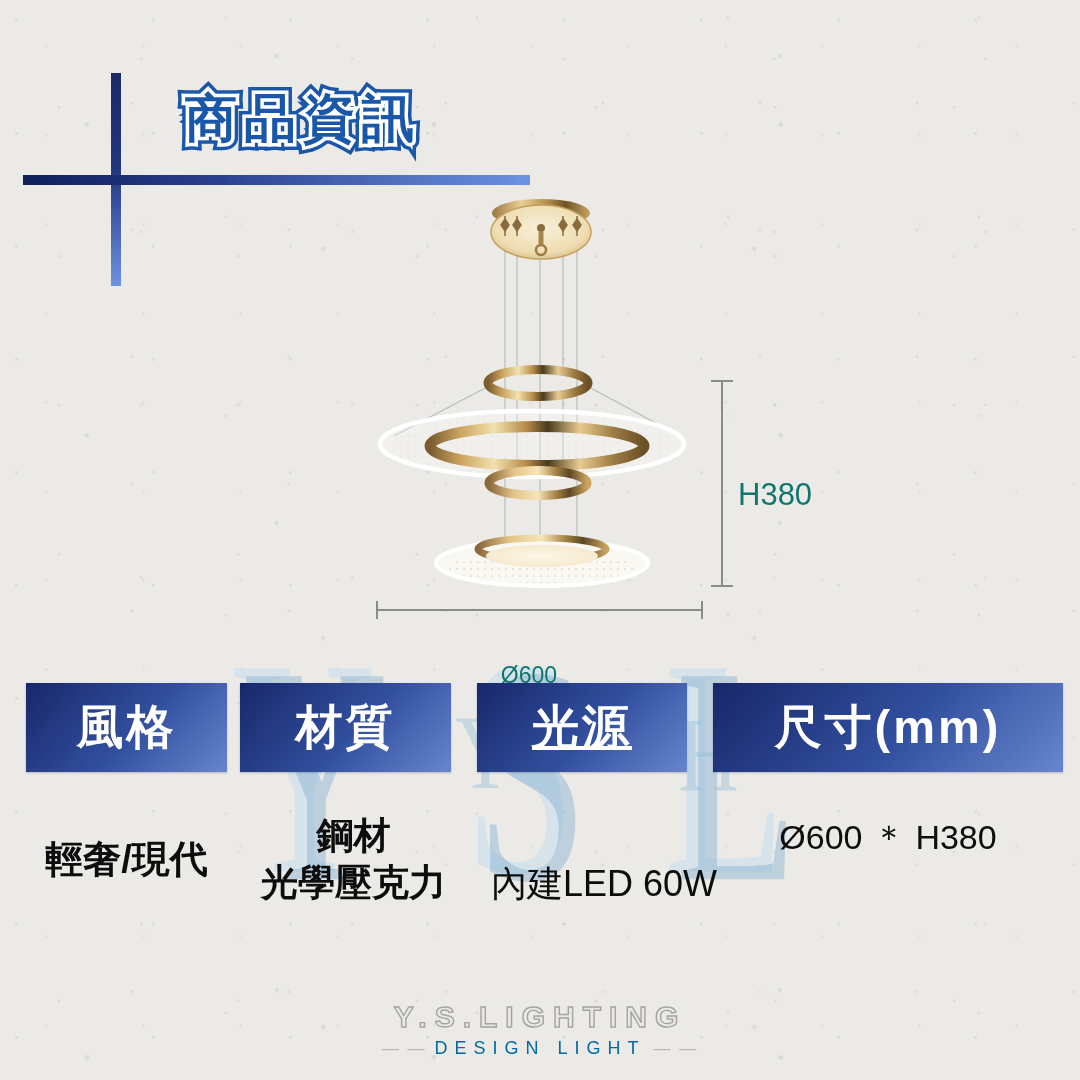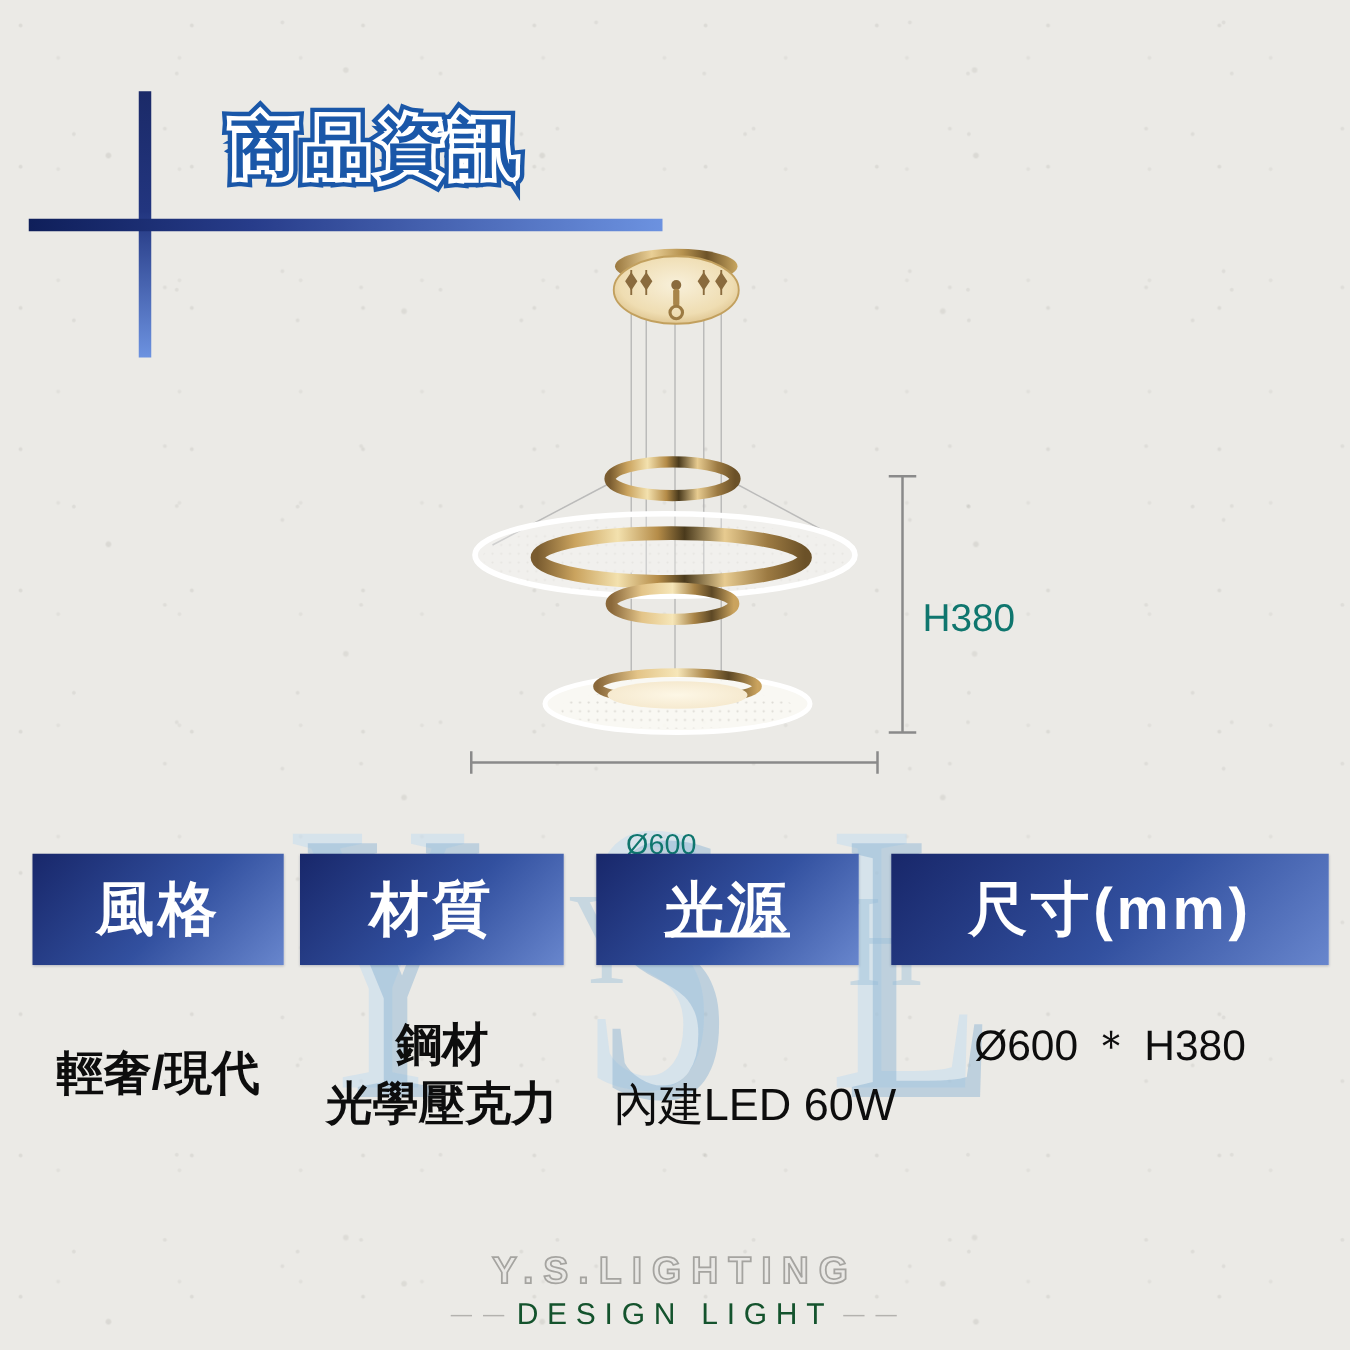--- a/index.html
+++ b/index.html
@@ -82,21 +82,21 @@
   .sv3{left:489px;width:230px;top:812px;margin-top:48px;}
   .sv4{left:713px;width:350px;top:814px;font-size:34px;}
 
   
   .footer-brand{position:absolute;left:540px;top:1000px;transform:translateX(-50%);
     z-index:2;font-size:30px;font-weight:bold;letter-spacing:8px;white-space:nowrap;
     color:rgba(233,232,228,.9);-webkit-text-stroke:1.4px #a5a4a0;}
   .footer-tagline{position:absolute;left:540px;top:1038px;transform:translateX(-50%);
     z-index:2;display:flex;align-items:center;gap:8px;white-space:nowrap;}
   .footer-tagline .dash{color:#b3b2ae;font-size:17px;letter-spacing:2px;}
-  .footer-tagline .tg{color:#14532d;font-size:24px;letter-spacing:7px;}
+  .footer-tagline .tg{color:#0369a1;font-size:18px;letter-spacing:7px;}
 </style>
 </head>
 <body>
 
 <div class="canvas">
 
   <div class="v-line"></div>
   <div class="h-line"></div>
 
   <div class="title-wrap">

